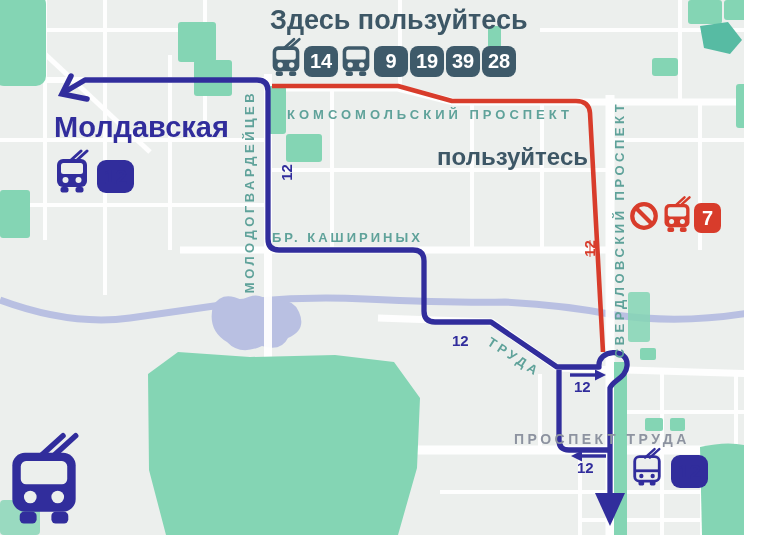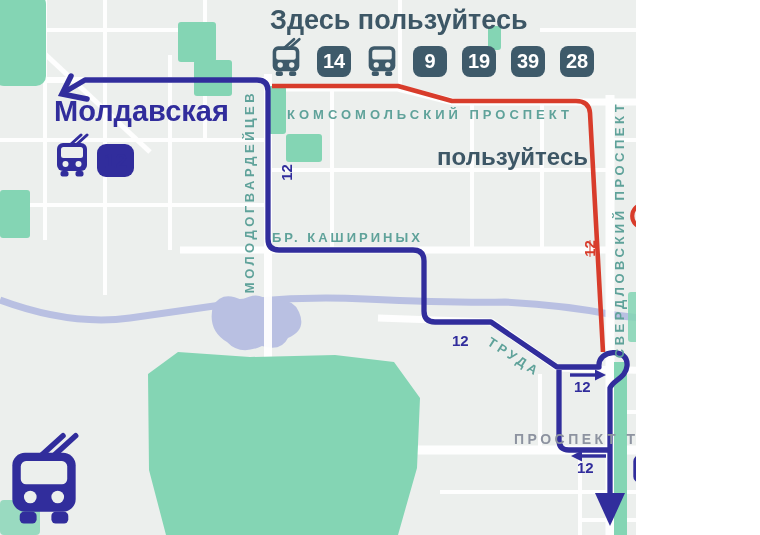--- a/index.html
+++ b/index.html
@@ -1,22 +1,22 @@
 <!DOCTYPE html>
 <html><head>
 <meta charset="utf-8">
 <style>
   html,body{margin:0;padding:0;background:#fff}
-  .stage{position:relative;width:636px;height:535px;overflow:hidden;
+  .stage{position:relative;width:744px;height:535px;overflow:hidden;
          font-family:"Liberation Sans",sans-serif;background:#ecefed}
   .map{position:absolute;left:0;top:0}
   .ov{position:absolute;white-space:nowrap}
   .note-title{font-size:27px;font-weight:bold;color:#3d5766;line-height:1.05}
   .terminus-title{font-size:29px;font-weight:bold;color:#312d9c;line-height:1}
-  .badge-row{display:flex;align-items:flex-end;gap:15px;margin-top:3px}
+  .badge-row{display:flex;align-items:flex-end;gap:2px;margin-top:3px}
   .badge{min-width:34px;height:31px;border-radius:8px;background:#3e5a6a;color:#fff;
          font-weight:bold;font-size:20px;display:flex;align-items:center;justify-content:center;
          padding:0 4px;box-sizing:border-box}
   .badge.blue{background:#312d9c;min-width:37px;height:33px;border-radius:9px;font-size:21px}
   .badge.red{background:#d83c2b;min-width:27px;height:30px;border-radius:7px}
   .street{position:absolute;color:#5fa29a;font-weight:bold;font-size:13px;
           letter-spacing:3px;white-space:nowrap}
   .street.gray{color:#8d93a0;font-size:14px;letter-spacing:3.5px}
   .marker12{position:absolute;color:#312d9c;font-weight:bold;font-size:15px;white-space:nowrap}
   .rot{transform:rotate(-90deg);text-align:center}
@@ -166,21 +166,21 @@
         <rect x="7" y="14" width="22" height="11" rx="2.5" fill="#ecefed"></rect>
         <circle cx="11.5" cy="31" r="3" fill="#ecefed"></circle>
           <circle cx="24.5" cy="31" r="3" fill="#ecefed"></circle>
         <rect x="6.5" y="38" width="8" height="5.5" rx="2" fill="currentColor"></rect>
         <rect x="21.5" y="38" width="8" height="5.5" rx="2" fill="currentColor"></rect>
       </svg>
     </span>
     <span class="badge red">7</span>
   </div>
 
-  <div class="ov" style="left:54px;top:97px">
+  <div class="ov" style="left:54px;top:113px">
     <div class="terminus-title">Молдавская</div>
     <div class="badge-row" style="margin-top:7px;gap:7px">
       <span class="icon blue">
         <svg width="36" height="44" viewBox="0 0 36 44">
           <path d="M16 12 L27 2" stroke="currentColor" stroke-width="3" fill="none" stroke-linecap="round"></path>
           <path d="M22 12 L33 2" stroke="currentColor" stroke-width="3" fill="none" stroke-linecap="round"></path>
           <rect x="3" y="10" width="30" height="28" rx="6" fill="currentColor"></rect>
           <rect x="7" y="14" width="22" height="11" rx="2.5" fill="#ecefed"></rect>
           <circle cx="11.5" cy="31" r="3" fill="#ecefed"></circle>
             <circle cx="24.5" cy="31" r="3" fill="#ecefed"></circle>

